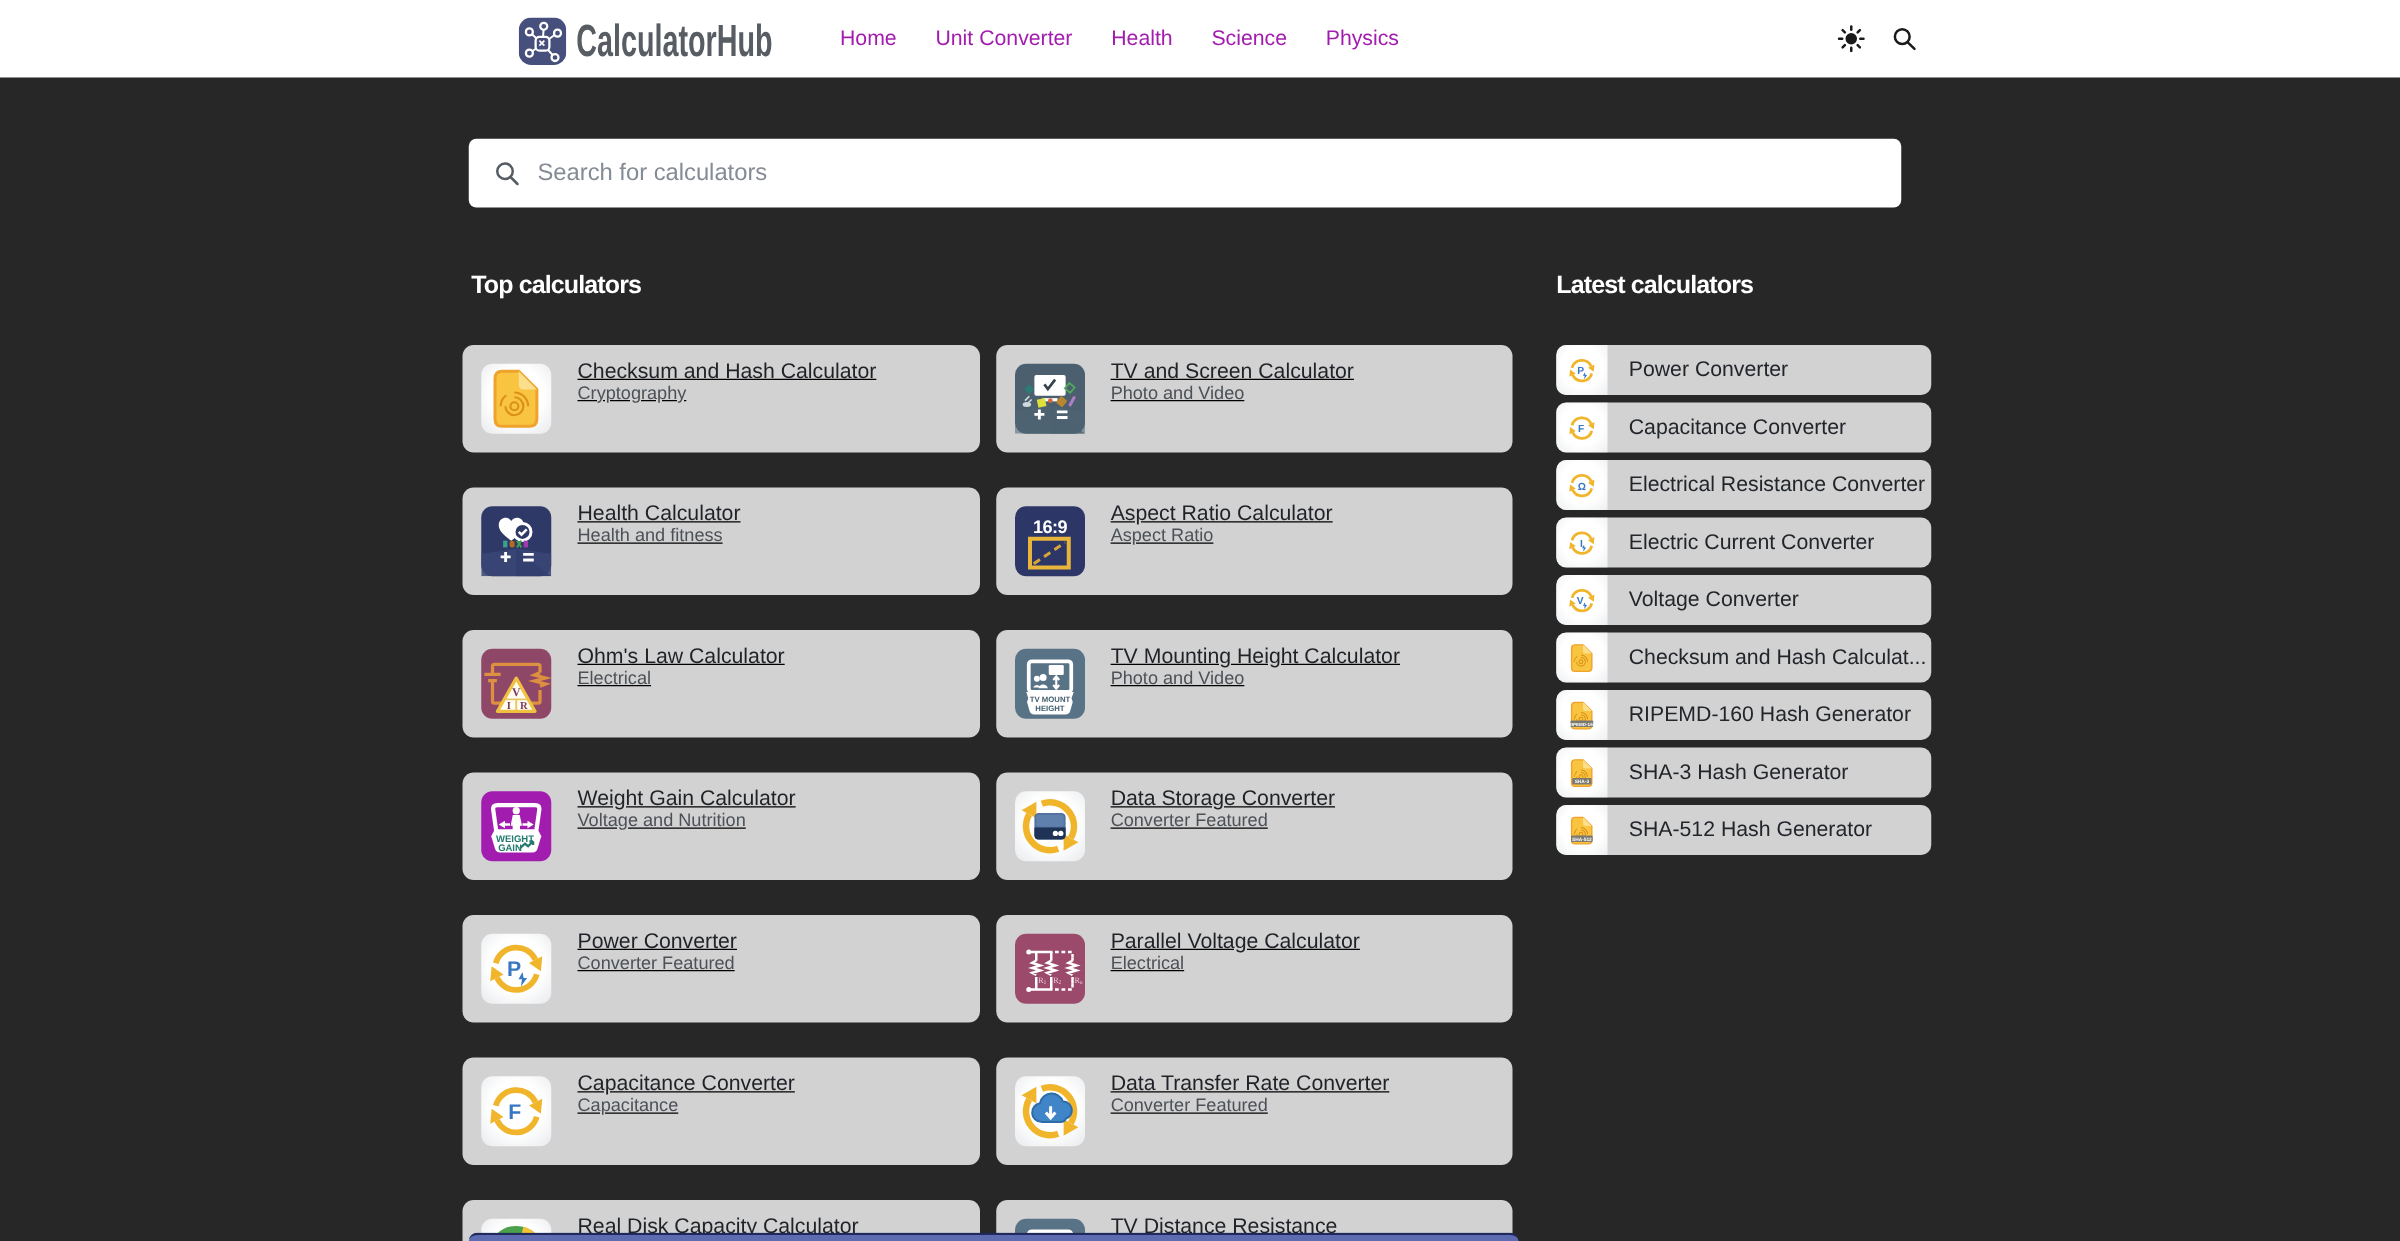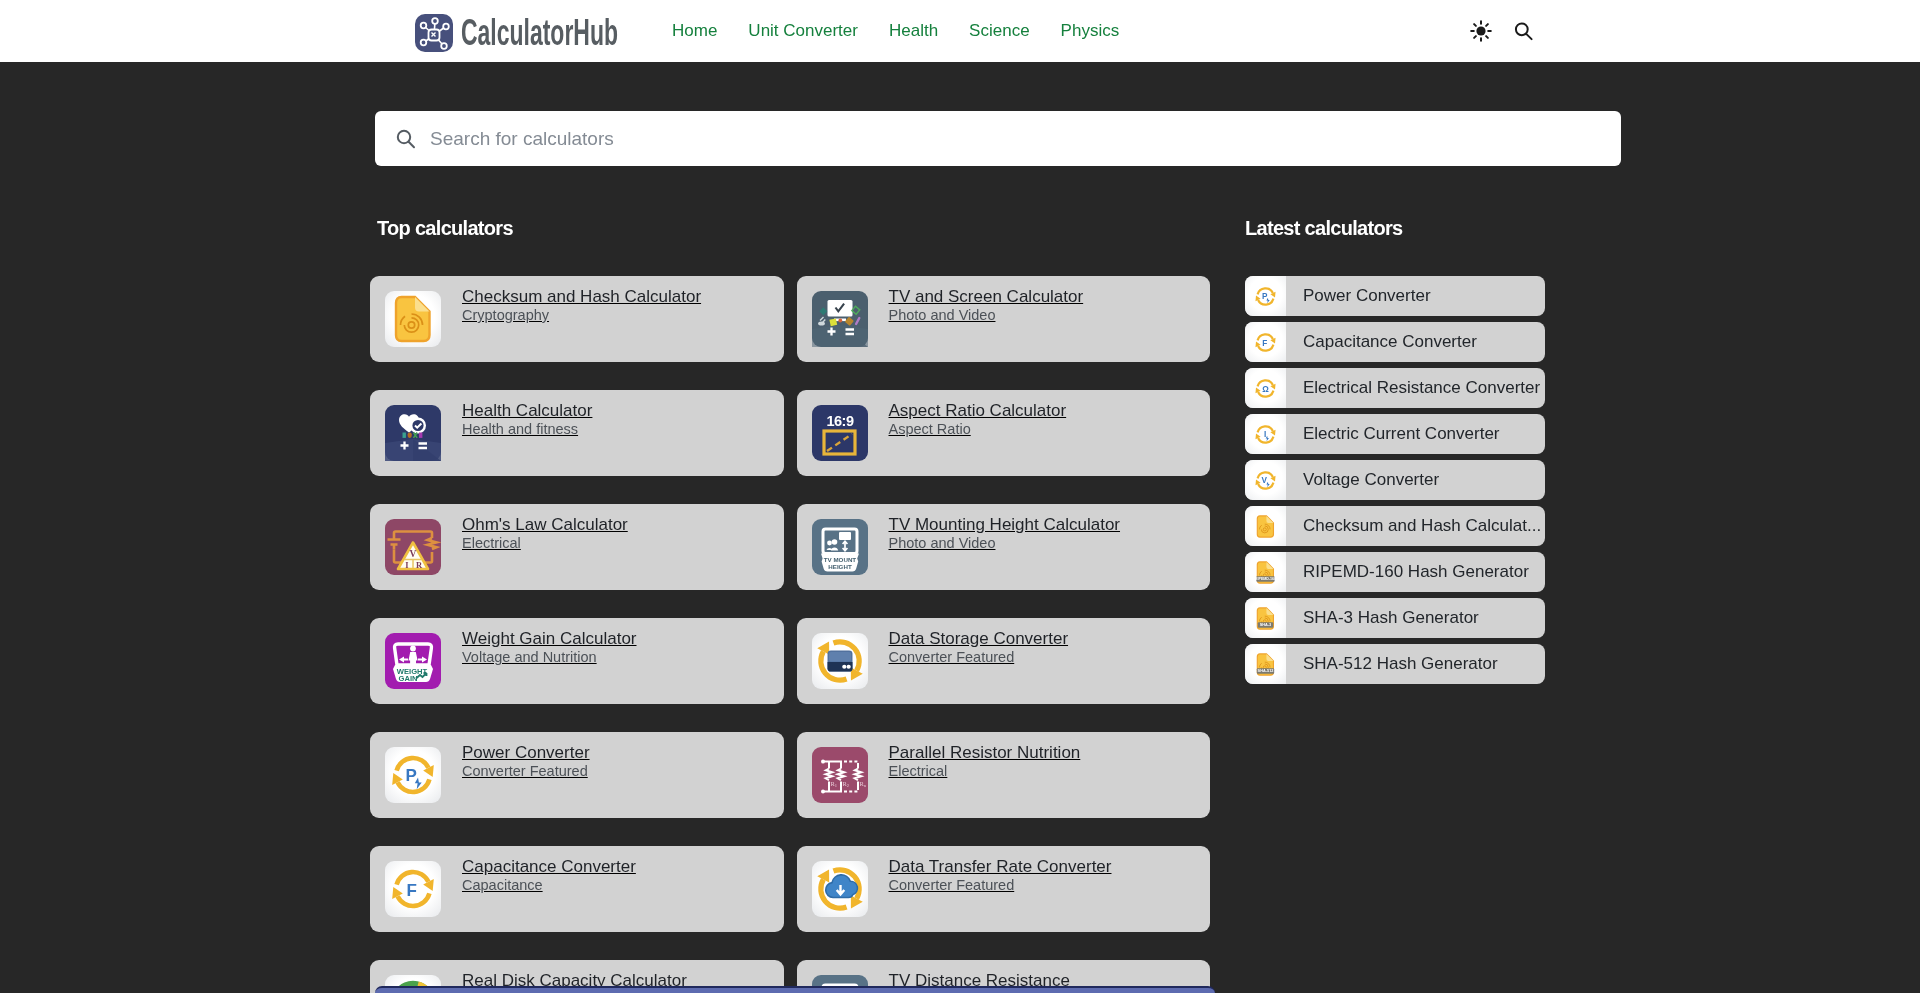--- a/index.html
+++ b/index.html
@@ -4,23 +4,23 @@
 <style>
   * { margin:0; padding:0; box-sizing:border-box; }
   html,body { width:1920px; height:993px; overflow:hidden; background:#272727;
     font-family:"Liberation Sans", sans-serif; position:relative; }
   header { position:absolute; top:0; left:0; width:1920px; height:62px; background:#ffffff; }
   .logo { position:absolute; left:375px; top:12px; display:flex; align-items:center;margin-left:40px; }
   .logomark { width:38px; height:38px; }
   .logotext { font-size:36px; font-weight:bold; color:#575d62; display:inline-block;
     transform:scaleX(0.638); transform-origin:0 50%; margin-left:8px; white-space:nowrap; }
   nav { position:absolute; left:672px; top:0; height:62px; display:flex; align-items:center; gap:31px;
-    font-size:17px; color:#15803d; }
+    font-size:17px; color:#a21caf; }
   .hicon { position:absolute; top:0; height:62px; display:flex; align-items:center; }
-  .search { position:absolute; left:375px; top:111px; width:1246px; height:55px; background:#ffffff;
+  .search { position:absolute; left:375px; top:111px; width:1146px; height:55px; background:#ffffff;
     border-radius:6px; display:flex; align-items:center; }
   .search svg { margin-left:20px; }
   .search span { margin-left:13px; font-size:19px; color:#848b94; }
   .h1 { position:absolute; top:217px; font-size:20px; font-weight:bold; color:#ffffff; letter-spacing:-0.7px; }
   .grid { position:absolute; left:370px; top:276px; width:840px; display:grid;
     grid-template-columns:413.5px 413.5px; gap:28px 13px;text-decoration:underline; }
   .card { height:86px; background:#d2d2d2; border-radius:9px; padding:15px; display:flex; }
   .ic { width:56px; height:56px; border-radius:9px; flex:none; }
   .icw { background:radial-gradient(circle at 50% 45%, #ffffff 52%, #e7e9ec 100%); }
   .tx { margin-left:21px; margin-top:-5px; }
@@ -296,21 +296,21 @@
       <path d="M17 14.5 V21.5 m0 13 V44.5 M29 14.5 V21.5 m0 13 V44.5 M46 19 V21.5 m0 13 V40"></path>
       <path d="M17 21.5 l-3.2 1.8 l6.4 2 l-6.4 2 l6.4 2 l-6.4 2 l3.2 1.7 M29 21.5 l-3.2 1.8 l6.4 2 l-6.4 2 l6.4 2 l-6.4 2 l3.2 1.7 M46 21.5 l-3.2 1.8 l6.4 2 l-6.4 2 l6.4 2 l-6.4 2 l3.2 1.7"></path>
     </g>
     <circle cx="11" cy="14.5" r="2" fill="#fff"></circle>
     <circle cx="11" cy="44.5" r="2" fill="#fff"></circle>
     <text x="18.5" y="39" font-size="6.5" fill="#e8c9d6" font-family="Liberation Serif">R<tspan font-size="4.5" dy="1">1</tspan></text>
     <text x="30.5" y="39" font-size="6.5" fill="#e8c9d6" font-family="Liberation Serif">R<tspan font-size="4.5" dy="1">2</tspan></text>
     <text x="47.5" y="39" font-size="6.5" fill="#e8c9d6" font-family="Liberation Serif">R<tspan font-size="4.5" dy="1">n</tspan></text>
   </svg></div>
     <div class="tx">
-        <div class="t">Parallel Resistor Nutrition</div>
+        <div class="t">Parallel Voltage Calculator</div>
         <div class="s">Electrical</div>
       </div>
     </div>
 
   <div class="card">
       <div class="ic icw"><svg width="56" height="56" viewBox="0 0 56 56">
     <use href="#arrows"></use>
     <text x="21.5" y="34.5" font-size="17" font-weight="bold" fill="#3878c2">F</text>
   </svg></div>
     <div class="tx">

